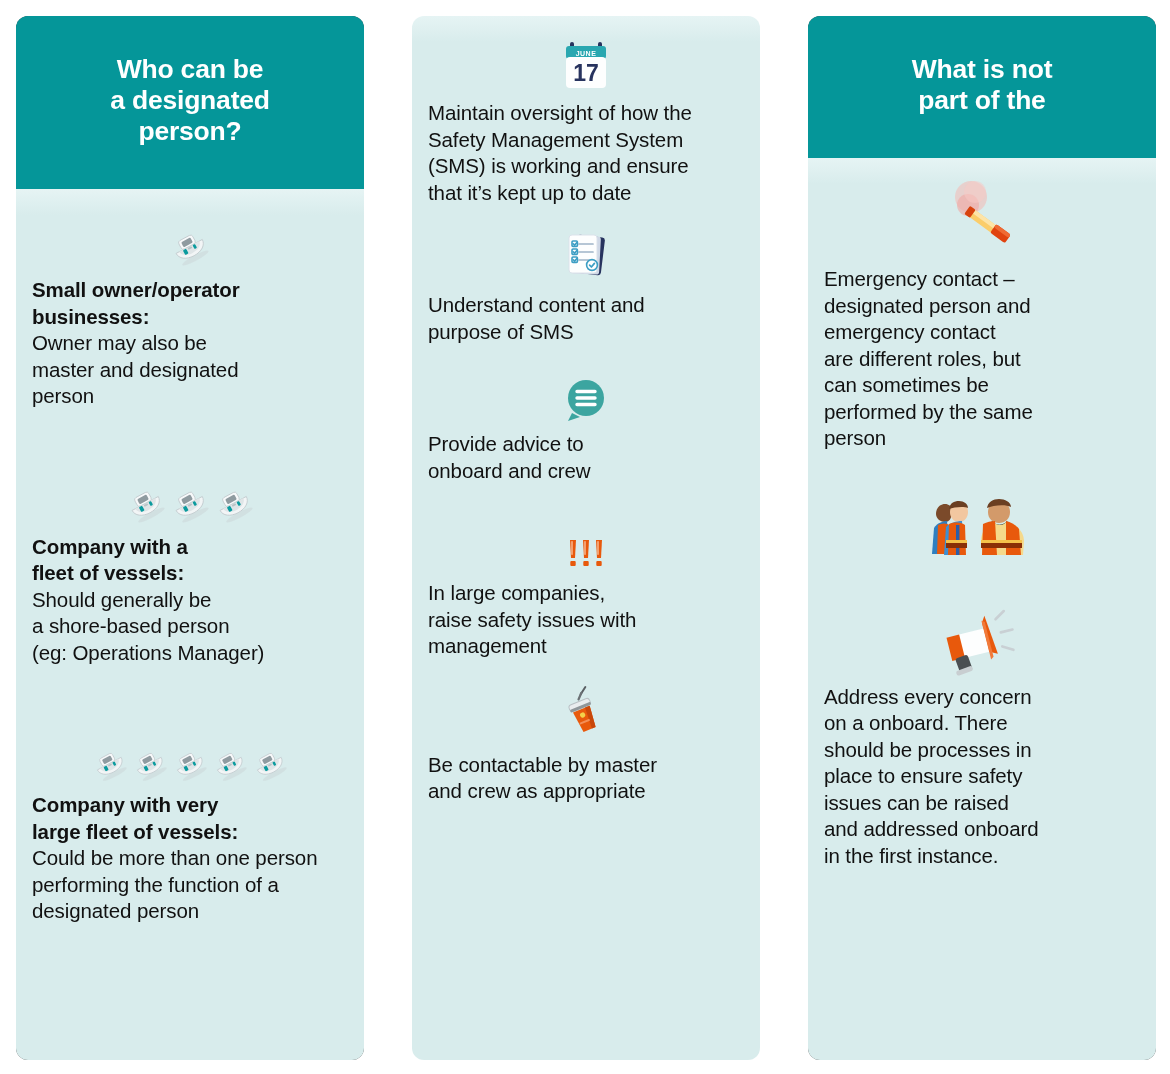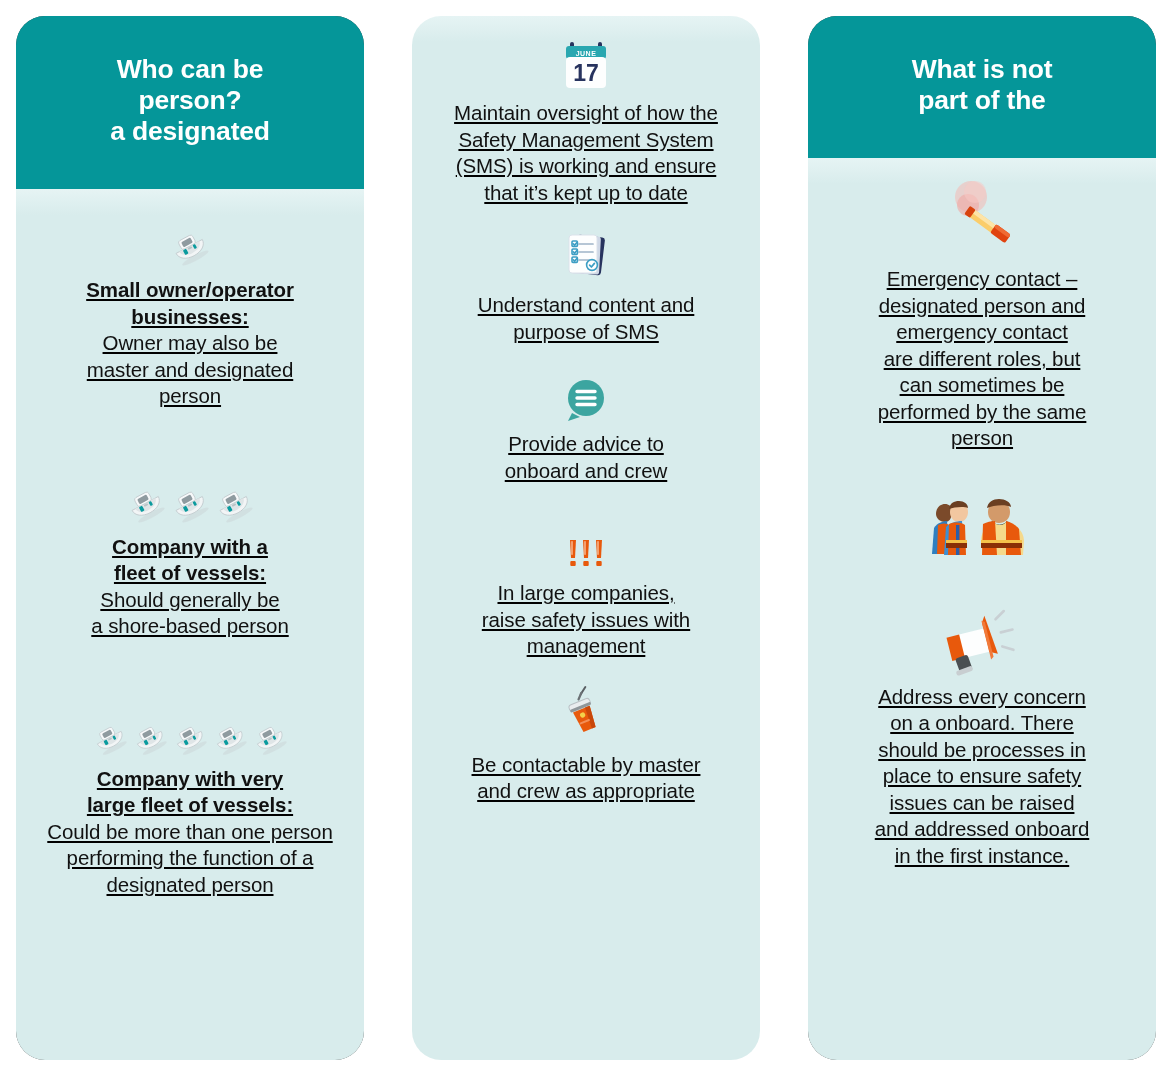--- a/index.html
+++ b/index.html
@@ -16,21 +16,21 @@
     position: relative;
     width: 1170px;
     height: 1074px;
     display: flex;
     justify-content: space-between;
     padding: 16px 14px 14px 16px;
   }
 
   .column {
     width: 348px;
-    border-radius: 29px;
+    border-radius: 12px;
     overflow: hidden;
     display: flex;
     flex-direction: column;
     background: #404040;
   }
 
   .col-header {
     background: #059699;
     color: #ffffff;
     text-align: center;
@@ -43,23 +43,21 @@
 
   .col-body {
     flex: 1;
     background: linear-gradient(to bottom, #e6f4f4 0px, #d8ecec 26px, #d8ecec 100%);
     padding: 22px 10px 24px 10px;
     display: flex;
     flex-direction: column;
   }
 
   .item {
-    text-align: center;
     padding: 0 6px;
-    text-decoration: underline;
   }
 
   .icon-row {
     display: flex;
     align-items: flex-end;
     justify-content: center;
     gap: 2px;
     min-height: 52px;
     margin-bottom: 8px;
   }
@@ -92,22 +90,22 @@
   svg { display: block; overflow: visible; }
 </style>
 </head>
 <body>
 
 <div class="board">
 
   <div class="column c1">
     <div class="col-header">
       <div>Who can be</div>
+      <div>a designated</div>
       <div>person?</div>
-      <div>a designated</div>
     </div>
     <div class="col-body">
 
       <div class="item">
         <div class="icon-row">
           <span class="icon">
             <svg width="42" height="42" viewBox="0 0 48 48">
                 <g transform="rotate(-28 24 24)">
               <ellipse cx="24" cy="37" rx="17" ry="3.2" fill="#c9d2d4" opacity=".45"></ellipse>
               <path d="M7 22h34c0 7-7 12-17 12S7 29 7 22z" fill="#f2f5f6" stroke="#c4cdd0" stroke-width="1"></path>
@@ -180,20 +178,21 @@
           </span>
         </div>
         <div class="item-text">
           <span class="strong">
             <span>Company with a</span><br>
             <span>fleet of vessels:</span>
           </span>
           <span>
             <span>Should generally be</span><br>
             <span>a shore-based person</span><br>
+            <span>(eg: Operations Manager)</span>
           </span>
         </div>
       </div>
 
       <div class="item">
         <div class="icon-row">
           <span class="icon">
             <svg width="38" height="38" viewBox="0 0 48 48">
                 <g transform="rotate(-28 24 24)">
               <ellipse cx="24" cy="37" rx="17" ry="3.2" fill="#c9d2d4" opacity=".45"></ellipse>

